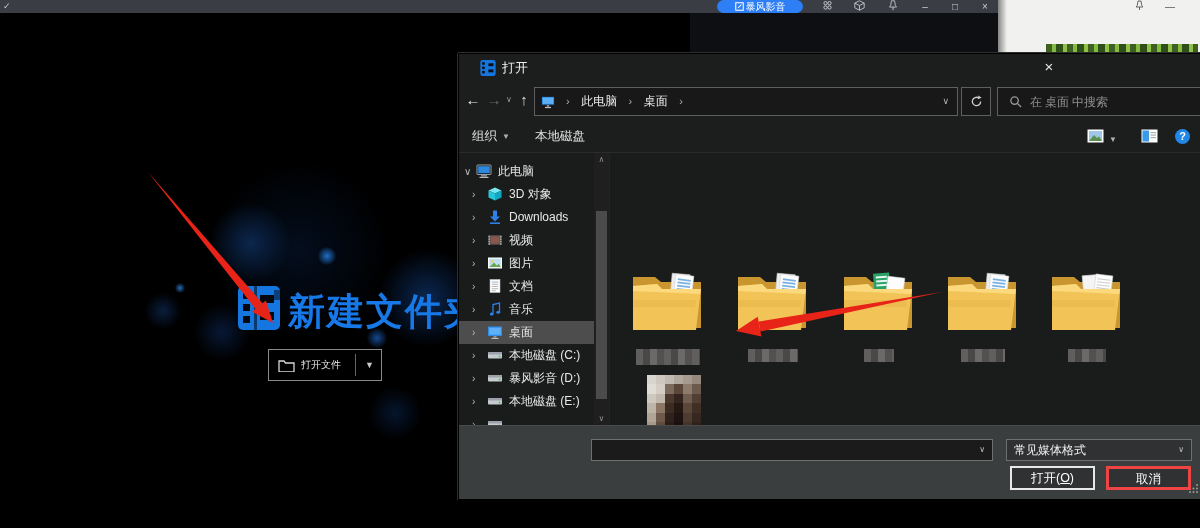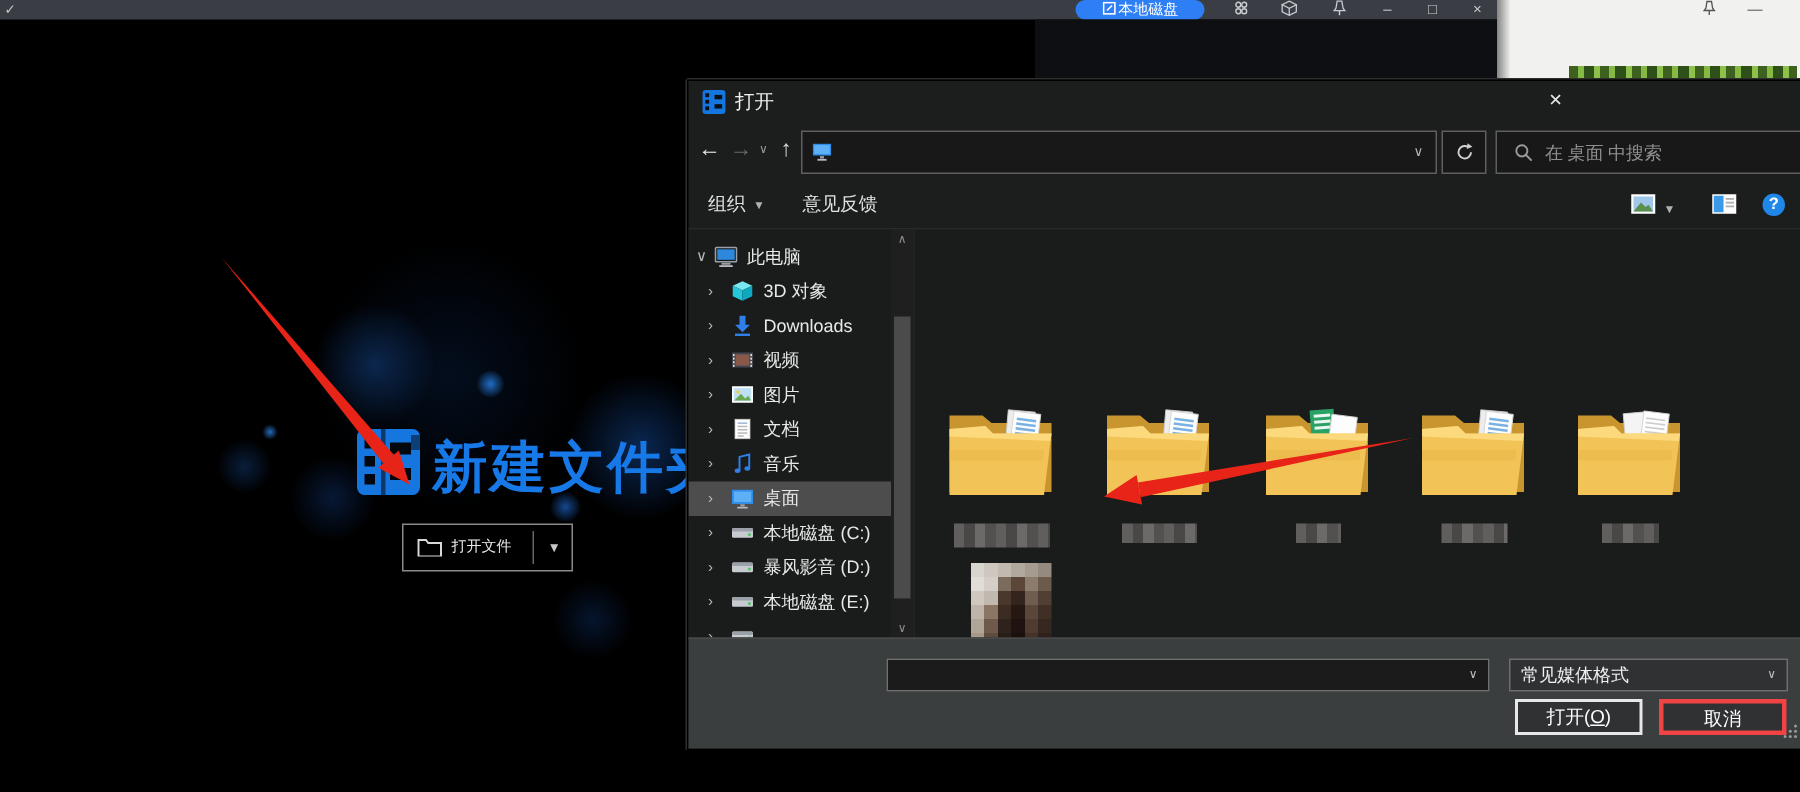--- a/index.html
+++ b/index.html
@@ -29,21 +29,21 @@
   #bgwin .edge{position:absolute;left:0;top:0;bottom:0;width:9px;
                background:linear-gradient(90deg,rgba(0,0,0,.45),rgba(0,0,0,0));}
   #bgwin .ic{position:absolute;top:0;height:13px;line-height:13px;color:#555;font-size:10px;}
   #bgwin-pin{left:137px;}
   #bgwin-min{left:167px;}
   .censor-green{position:absolute;left:48px;top:44px;width:152px;height:9px;
     background:repeating-linear-gradient(90deg,#3f611f 0 6px,#84b944 6px 10px,#2f5017 10px 17px,#8fc04c 17px 21px);}
   
   #dlg{left:458px;top:53px;width:742px;height:445px;background:#1c1d1d;
        border:1px solid #000;box-sizing:content-box;box-shadow:-1px 0 0 #2e2e2e,0 -1px 0 #2e2e2e;}
-  #dlg-title{left:0;top:0;width:596px;height:28px;}
+  #dlg-title{left:12px;top:0;width:596px;height:28px;}
   #dlg-title .ico{position:absolute;left:9px;top:6px;}
   #dlg-title .t{position:absolute;left:31px;top:0;line-height:27px;font-size:13px;color:#f0f0f0;}
   #dlg-close{right:9px;top:0;line-height:26px;font-size:15px;color:#e6e6e6;width:18px;text-align:center;}
   #dlg-nav{left:0;top:28px;width:742px;height:39px;}
   .navbtn{top:6px;height:24px;line-height:24px;font-size:15px;text-align:center;width:16px;}
   #nav-back{left:6px;color:#ececec;}
   #nav-fwd{left:27px;color:#696969;}
   #nav-hist{left:45px;width:10px;font-size:8px;color:#9a9a9a;}
   #nav-up{left:57px;color:#d6d6d6;}
   .boxed{background:#181818;border:1px solid #5f5f5f;box-sizing:border-box;}
@@ -122,21 +122,21 @@
   <div class="abs bokeh" style="left:367px;top:328px;width:20px;height:20px;background:radial-gradient(circle,rgba(25,90,180,.8),rgba(0,0,0,0) 75%);"></div>
   <div class="abs bokeh" style="left:194px;top:304px;width:56px;height:56px;background:radial-gradient(circle,rgba(12,40,88,.6),rgba(0,0,0,0) 72%);"></div>
   <div class="abs bokeh" style="left:369px;top:387px;width:52px;height:52px;background:radial-gradient(circle,rgba(10,38,82,.55),rgba(0,0,0,0) 72%);"></div>
 
   <div class="abs" id="titlestrip">
     <span class="abs" id="chk">✓</span>
   </div>
   <div class="abs" id="feedback"><svg width="9" height="9" viewBox="0 0 12 12">
         <rect x="1" y="1" width="10" height="10" fill="none" stroke="#fff" stroke-width="1.4"></rect>
         <path d="M4 8 L8.5 3.5" stroke="#fff" stroke-width="1.4"></path>
-      </svg><span>本地磁盘</span></div>
+      </svg><span>暴风影音</span></div>
   <span class="abs stripico" style="left:818px;"><svg width="11" height="11" viewBox="0 0 14 14">
         <circle cx="4.5" cy="4" r="2.1" fill="none" stroke="#c9ccd2" stroke-width="1.2"></circle>
         <circle cx="9.5" cy="4" r="2.1" fill="none" stroke="#c9ccd2" stroke-width="1.2"></circle>
         <circle cx="4.5" cy="9.5" r="2.1" fill="none" stroke="#c9ccd2" stroke-width="1.2"></circle>
         <circle cx="9.5" cy="9.5" r="2.1" fill="none" stroke="#c9ccd2" stroke-width="1.2"></circle>
       </svg></span>
   <span class="abs stripico" style="left:850px;"><svg width="11" height="11" viewBox="0 0 14 14">
         <polygon points="7,1 13,4 7,7 1,4" fill="none" stroke="#c9ccd2" stroke-width="1.1"></polygon>
         <polyline points="1,4 1,10 7,13 13,10 13,4" fill="none" stroke="#c9ccd2" stroke-width="1.1"></polyline>
         <line x1="7" y1="7" x2="7" y2="13" stroke="#c9ccd2" stroke-width="1.1"></line>
@@ -206,38 +206,45 @@
     <span class="abs navbtn" id="nav-fwd">→</span>
     <span class="abs navbtn" id="nav-hist">∨</span>
     <span class="abs navbtn" id="nav-up">↑</span>
     <div class="abs boxed" id="crumbbar">
       <span class="dico"><svg width="14" height="13" viewBox="0 0 16 15">
             <rect x="1" y="1" width="14" height="9" fill="#2f8de8"></rect>
             <rect x="2" y="2" width="12" height="7" fill="#5db0f5"></rect>
             <rect x="6.5" y="10.5" width="3" height="1.8" fill="#9aa0a6"></rect>
             <rect x="4.5" y="12.6" width="7" height="1.4" fill="#b8bcc0"></rect>
           </svg></span>
+      <span class="crumbs">
+        <span class="sp">›</span>
+        <span class="seg">此电脑</span>
+        <span class="sp">›</span>
+        <span class="seg">桌面</span>
+        <span class="sp">›</span>
+      </span>
       <span id="crumb-chev">∨</span>
     </div>
     <div class="abs boxed" id="refreshbtn"><svg width="13" height="13" viewBox="0 0 14 14">
           <path d="M11.5 7 a4.5 4.5 0 1 1 -2.2-3.9" fill="none" stroke="#cfcfcf" stroke-width="1.4"></path>
           <polygon points="9,0.5 12.5,3 8.5,4.6" fill="#cfcfcf"></polygon>
         </svg></div>
     <div class="abs boxed" id="searchbox">
       <svg width="13" height="13" viewBox="0 0 14 14">
           <circle cx="6" cy="6" r="4" fill="none" stroke="#9a9a9a" stroke-width="1.4"></circle>
           <line x1="9" y1="9" x2="13" y2="13" stroke="#9a9a9a" stroke-width="1.4"></line>
         </svg>
       <input placeholder="在 桌面 中搜索" style="">
     </div>
   </div>
 
   <div class="abs" id="dlg-toolbar">
     <span class="abs tbtxt" id="tb-org"><span>组织</span><span class="caret">▼</span></span>
-    <span class="abs tbtxt" id="tb-new">意见反馈</span>
+    <span class="abs tbtxt" id="tb-new">本地磁盘</span>
     <span class="abs" id="tb-view"><svg width="17" height="14" viewBox="0 0 17 14">
           <rect x="0.5" y="0.5" width="16" height="13" fill="#fdfdfd"></rect>
           <rect x="2" y="2" width="13" height="10" fill="#9fc7e8"></rect>
           <polygon points="2,12 7,6 10,9 12,7.5 15,12" fill="#5a8f4e"></polygon>
         </svg><span class="caret">▼</span></span>
     <span class="abs" id="tb-panes"><svg width="17" height="14" viewBox="0 0 17 14">
           <rect x="0.5" y="0.5" width="16" height="13" fill="#fdfdfd"></rect>
           <rect x="1.5" y="1.5" width="6.5" height="11" fill="#3b9ae8"></rect>
           <rect x="9.5" y="3" width="5.5" height="1.2" fill="#b0b0b0"></rect>
           <rect x="9.5" y="5.5" width="5.5" height="1.2" fill="#b0b0b0"></rect>

